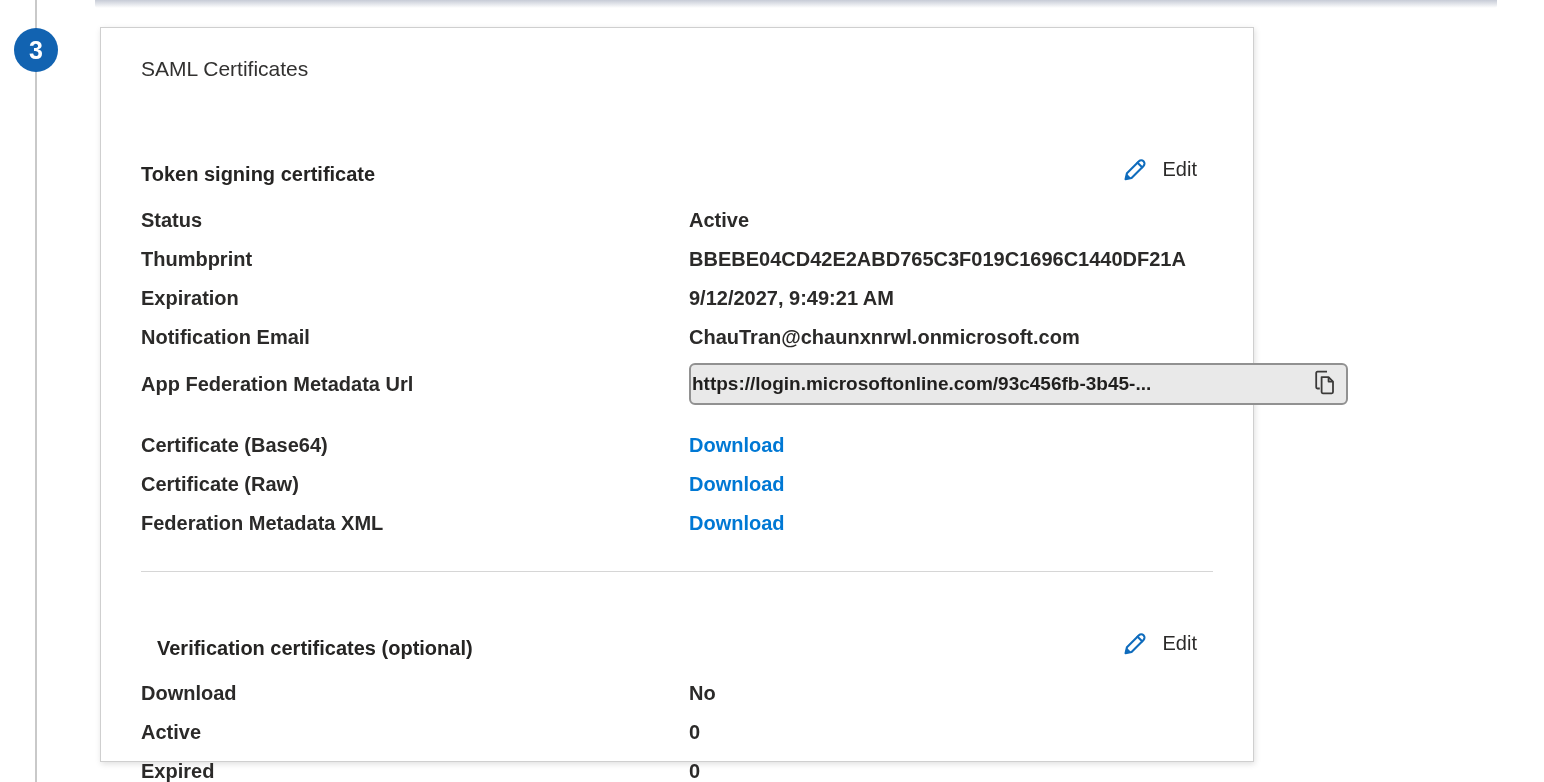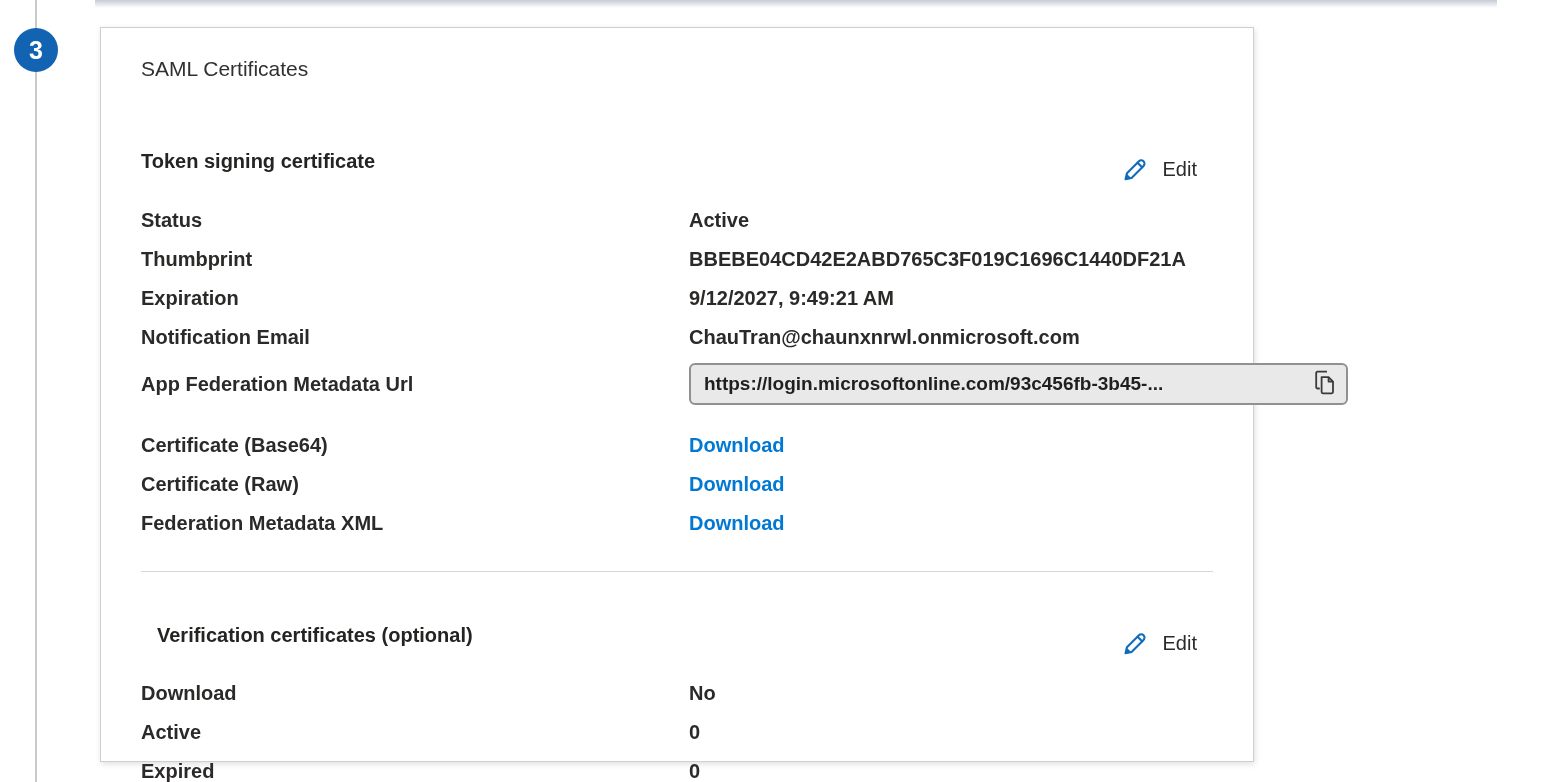--- a/index.html
+++ b/index.html
@@ -74,21 +74,21 @@
 
   .card-title {
     font-size: 21px;
     line-height: 26px;
     color: #323130;
   }
 
   .section-heading-row {
     display: flex;
     justify-content: space-between;
-    align-items: center;
+    align-items: flex-end;
   }
   .section-heading-row.first { margin-top: 52px; }
   .section-heading-row.second { margin-top: 36px; margin-left: 16px; }
   .section-heading {
     font-size: 20px;
     line-height: 26px;
     font-weight: 700;
     color: #252423;
   }
 
@@ -130,21 +130,21 @@
   .url-field {
     box-sizing: border-box;
     width: 659px;
     height: 42px;
     background: #e9e9e9;
     border: 2px solid #919191;
     border-radius: 6px;
     display: flex;
     align-items: center;
     gap: 10px;
-    padding: 0 10px 0 13px;
+    padding: 0 10px 0 1px;
     cursor: text;
     overflow: hidden;
   }
   .url-text {
     font-size: 19px;
     color: #201f1e;
     white-space: nowrap;
     overflow: hidden;
     flex: 1 1 auto;
   }

